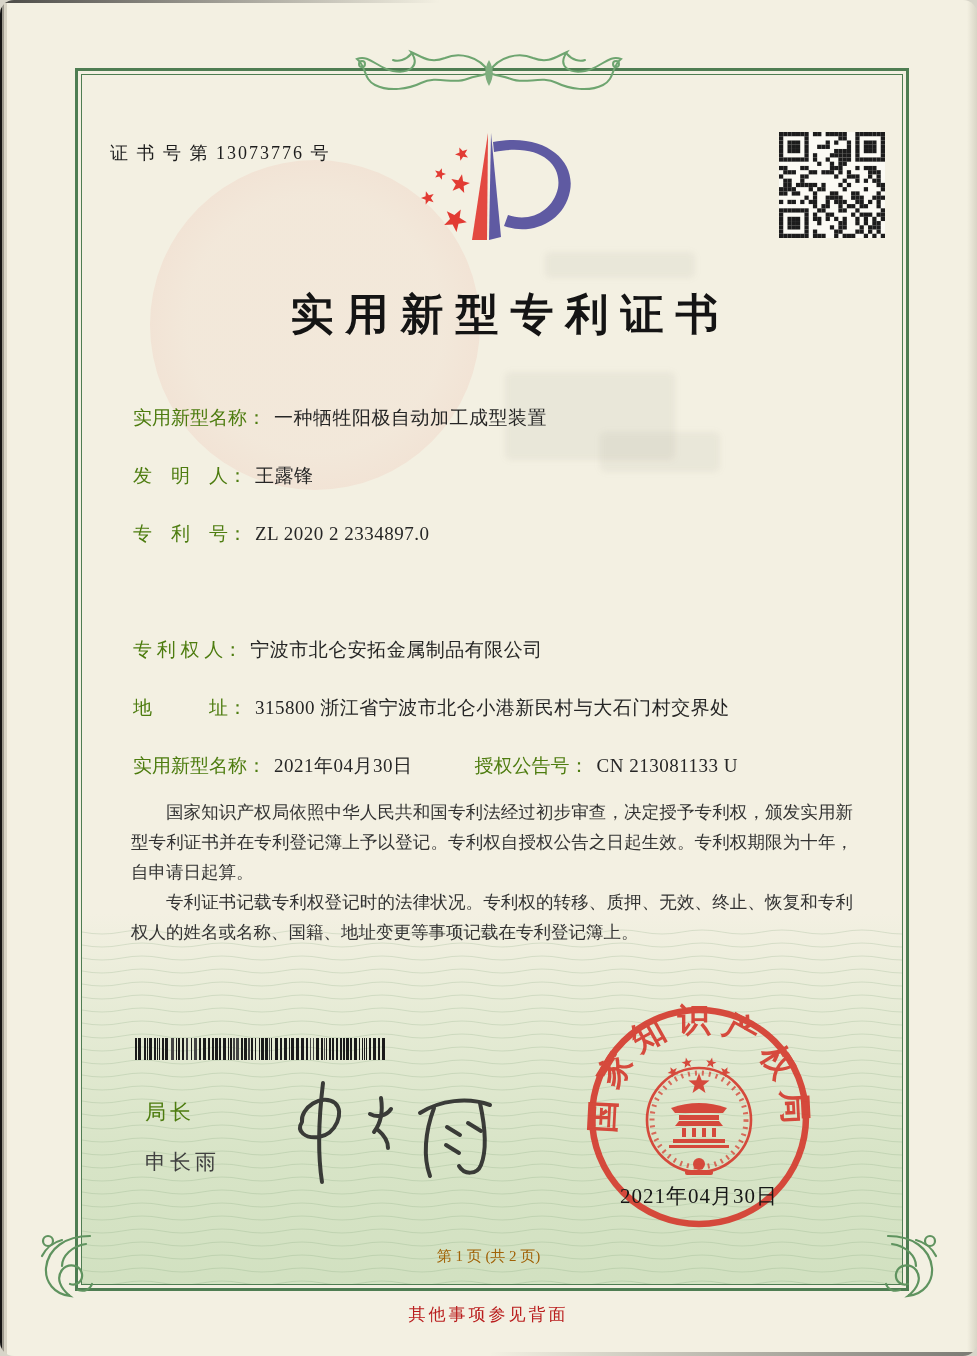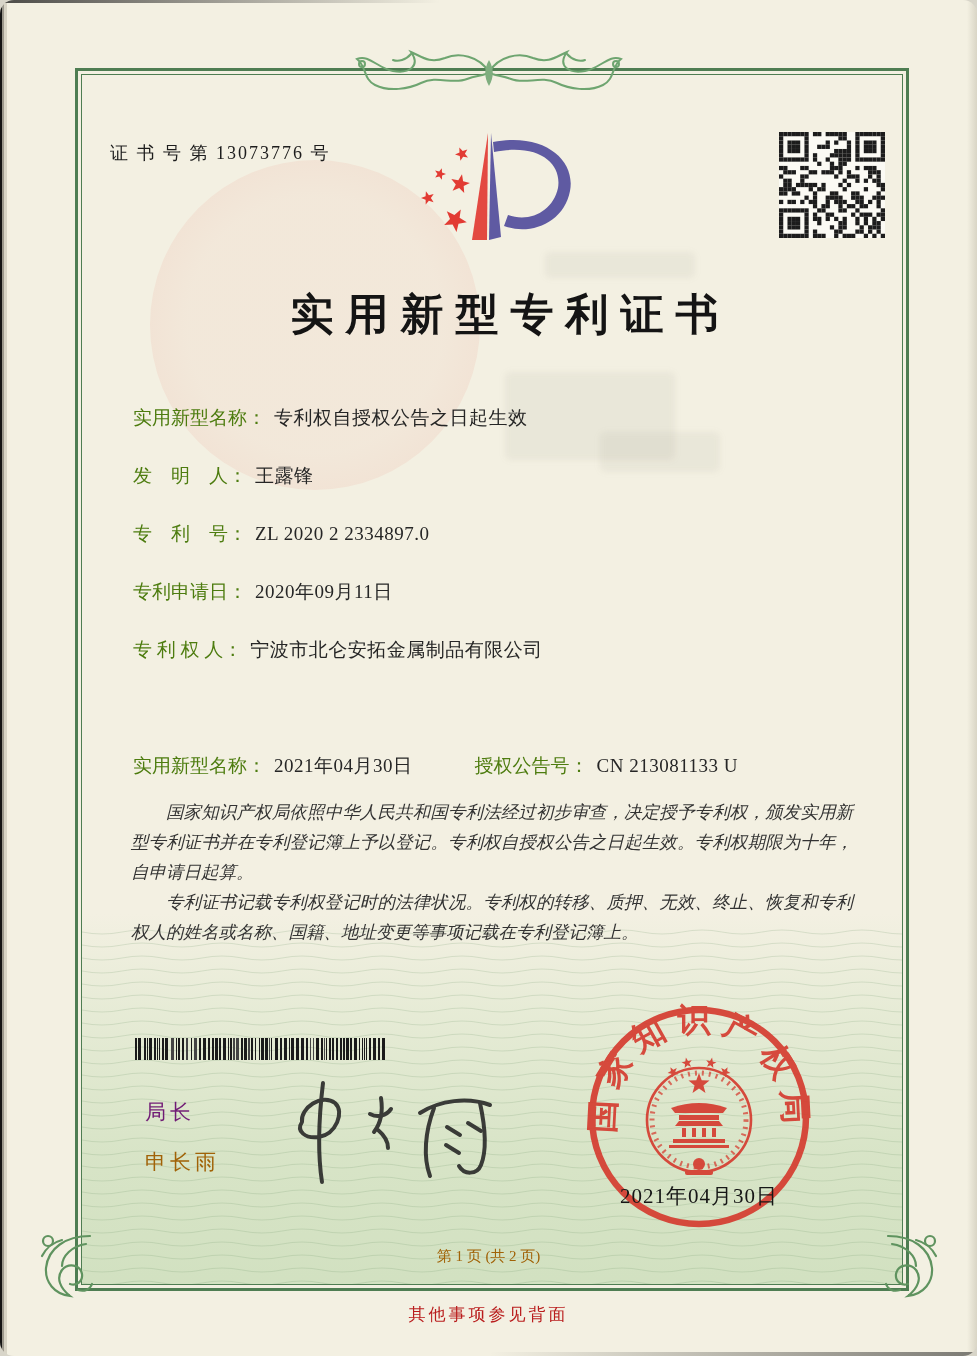--- a/index.html
+++ b/index.html
@@ -46,27 +46,27 @@
 
   .title{position:absolute;left:0;top:286px;width:100%;text-align:center;
     font-size:43px;font-weight:bold;letter-spacing:12px;color:#141414;text-indent:12px;padding-left:16px;}
 
   .field-row{position:absolute;left:133px;font-size:19px;white-space:nowrap;color:#262626;}
   .field-label{color:#4d7c0f;}
   .field-value{color:#262626;margin-left:8px;letter-spacing:.5px;}
   .field-pair2{margin-left:62px;}
 
   .body-text{position:absolute;left:131px;top:797px;width:722px;
-    font-size:17.5px;line-height:30px;color:#333;text-align:justify;font-style:italic;}
+    font-size:17.5px;line-height:30px;color:#333;text-align:justify;}
   .body-text p{margin:0;text-indent:2em;}
 
   .barcode{position:absolute;left:135px;top:1038px;width:253px;height:22px;}
 
-  .signoff-title{position:absolute;left:145px;top:1098px;font-size:21px;letter-spacing:4px;color:#701a75;}
-  .signoff-name{position:absolute;left:145px;top:1148px;font-size:21px;letter-spacing:4px;color:#a16207;}
+  .signoff-title{position:absolute;left:145px;top:1098px;font-size:21px;letter-spacing:4px;color:#4d7c0f;}
+  .signoff-name{position:absolute;left:145px;top:1148px;font-size:21px;letter-spacing:4px;color:#404040;}
   .signature{position:absolute;left:282px;top:1078px;width:236px;height:112px;}
 
   .seal{position:absolute;left:584px;top:1002px;width:230px;height:230px;opacity:.9;}
   .seal-date{position:absolute;left:588px;top:1182px;width:222px;text-align:center;
     font-size:21px;letter-spacing:1px;color:#161616;z-index:7;}
 
   .page-num{position:absolute;left:0;top:1247px;width:977px;text-align:center;font-size:15px;color:#a16207;z-index:7;}
   .back-note{position:absolute;left:0;top:1303px;width:977px;text-align:center;font-size:17px;letter-spacing:3px;color:#b91c1c;}
 </style>
 </head>
@@ -461,33 +461,33 @@
       <rect x="8.48" y="101.76" width="4.24" height="4.24" fill="#1c1c1c"></rect>
       <rect x="12.72" y="101.76" width="4.24" height="4.24" fill="#1c1c1c"></rect>
       <rect x="16.96" y="101.76" width="4.24" height="4.24" fill="#1c1c1c"></rect>
       <rect x="21.20" y="101.76" width="4.24" height="4.24" fill="#1c1c1c"></rect>
       <rect x="25.44" y="101.76" width="4.24" height="4.24" fill="#1c1c1c"></rect>
     </svg>
 
   <div class="title">实用新型专利证书</div>
 
   <div class="field-row" style="top:405px">
-    <span class="field-label">实用新型名称：</span><span class="field-value">专利权自授权公告之日起生效</span>
+    <span class="field-label">实用新型名称：</span><span class="field-value">一种牺牲阳极自动加工成型装置</span>
   </div>
   <div class="field-row" style="top:463px">
     <span class="field-label">发　明　人：</span><span class="field-value">王露锋</span>
   </div>
   <div class="field-row" style="top:521px">
     <span class="field-label">专　利　号：</span><span class="field-value">ZL 2020 2 2334897.0</span>
   </div>
-  <div class="field-row" style="top:579px">
-    <span class="field-label">专利申请日：</span><span class="field-value">2020年09月11日</span>
-  </div>
   <div class="field-row" style="top:637px">
     <span class="field-label">专 利 权 人：</span><span class="field-value">宁波市北仑安拓金属制品有限公司</span>
+  </div>
+  <div class="field-row" style="top:695px">
+    <span class="field-label">地　　　址：</span><span class="field-value">315800 浙江省宁波市北仑小港新民村与大石门村交界处</span>
   </div>
   <div class="field-row" style="top:753px">
     <span class="field-label">实用新型名称：</span><span class="field-value">2021年04月30日</span><span class="field-label field-pair2">授权公告号：</span><span class="field-value">CN 213081133 U</span>
   </div>
 
   <div class="body-text">
     <p>国家知识产权局依照中华人民共和国专利法经过初步审查，决定授予专利权，颁发实用新型专利证书并在专利登记簿上予以登记。专利权自授权公告之日起生效。专利权期限为十年，自申请日起算。</p>
     <p>专利证书记载专利权登记时的法律状况。专利权的转移、质押、无效、终止、恢复和专利权人的姓名或名称、国籍、地址变更等事项记载在专利登记簿上。</p>
   </div>
 

